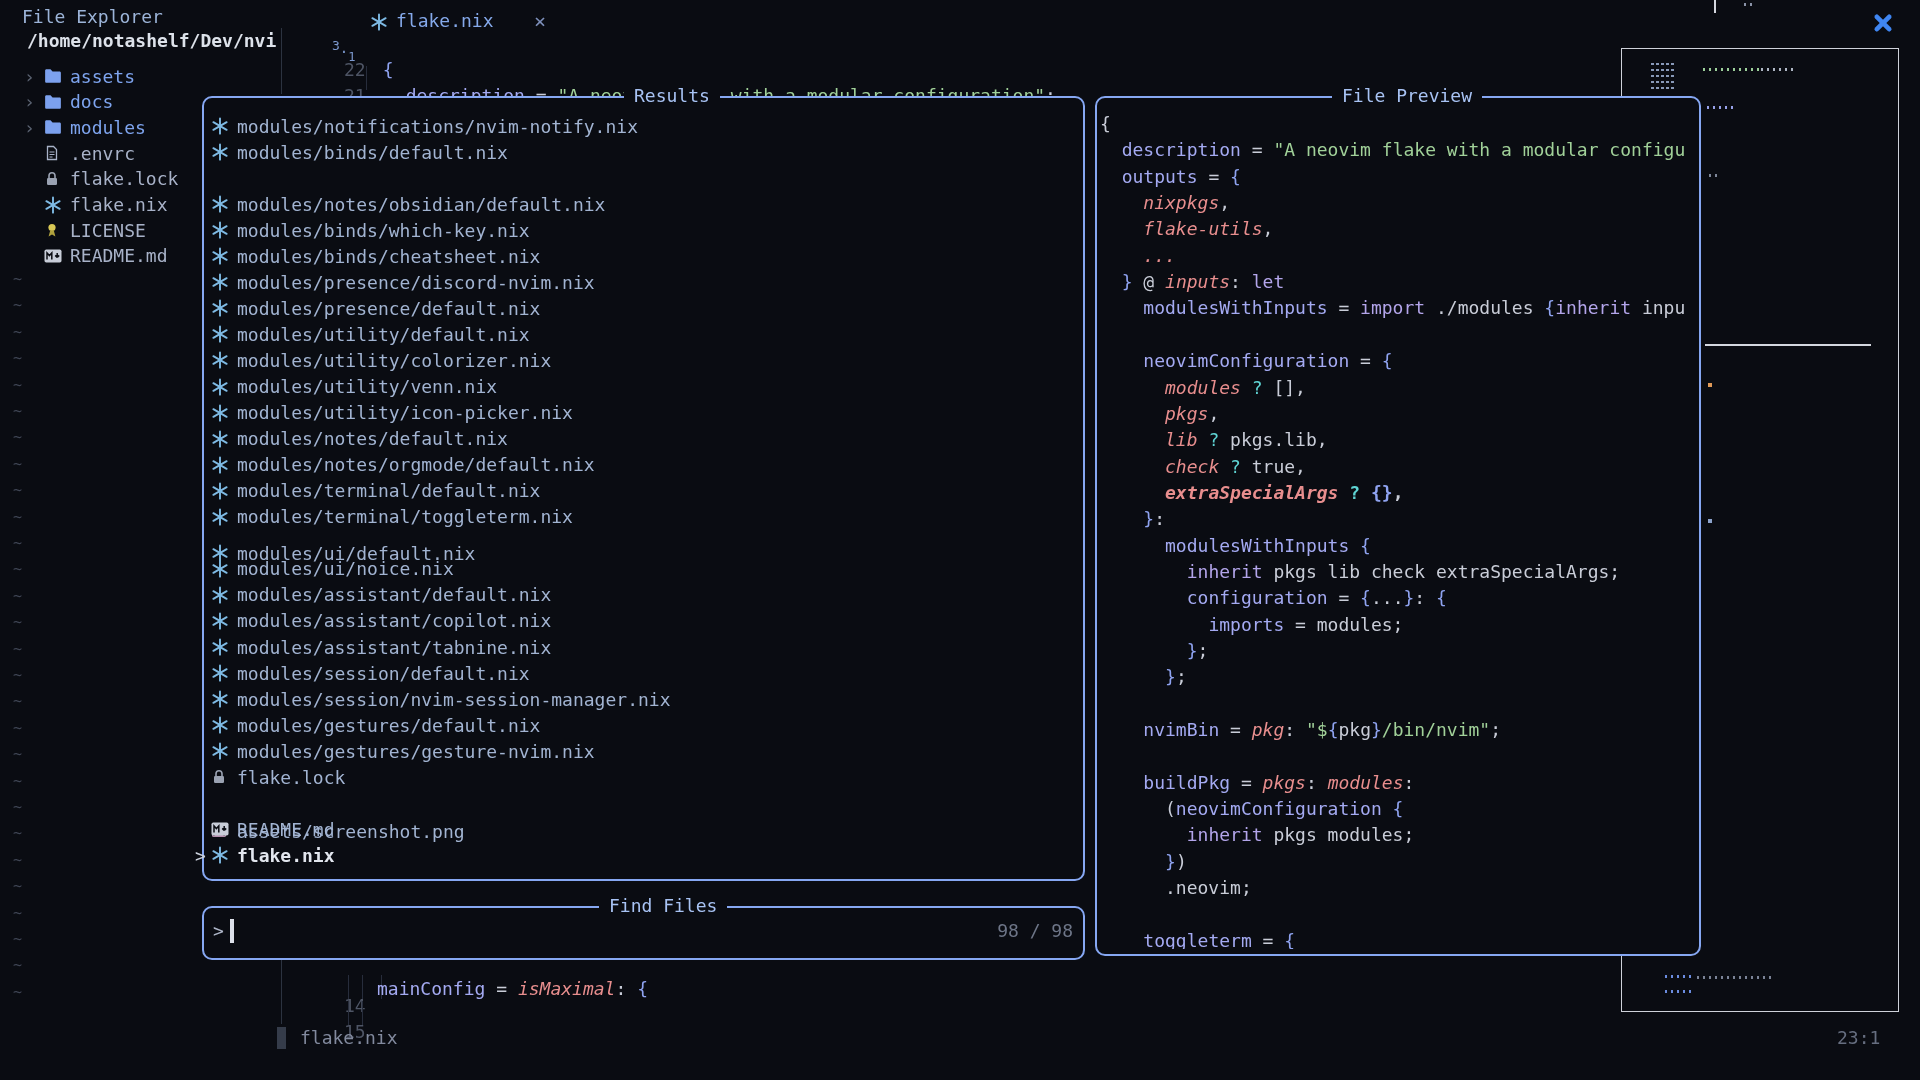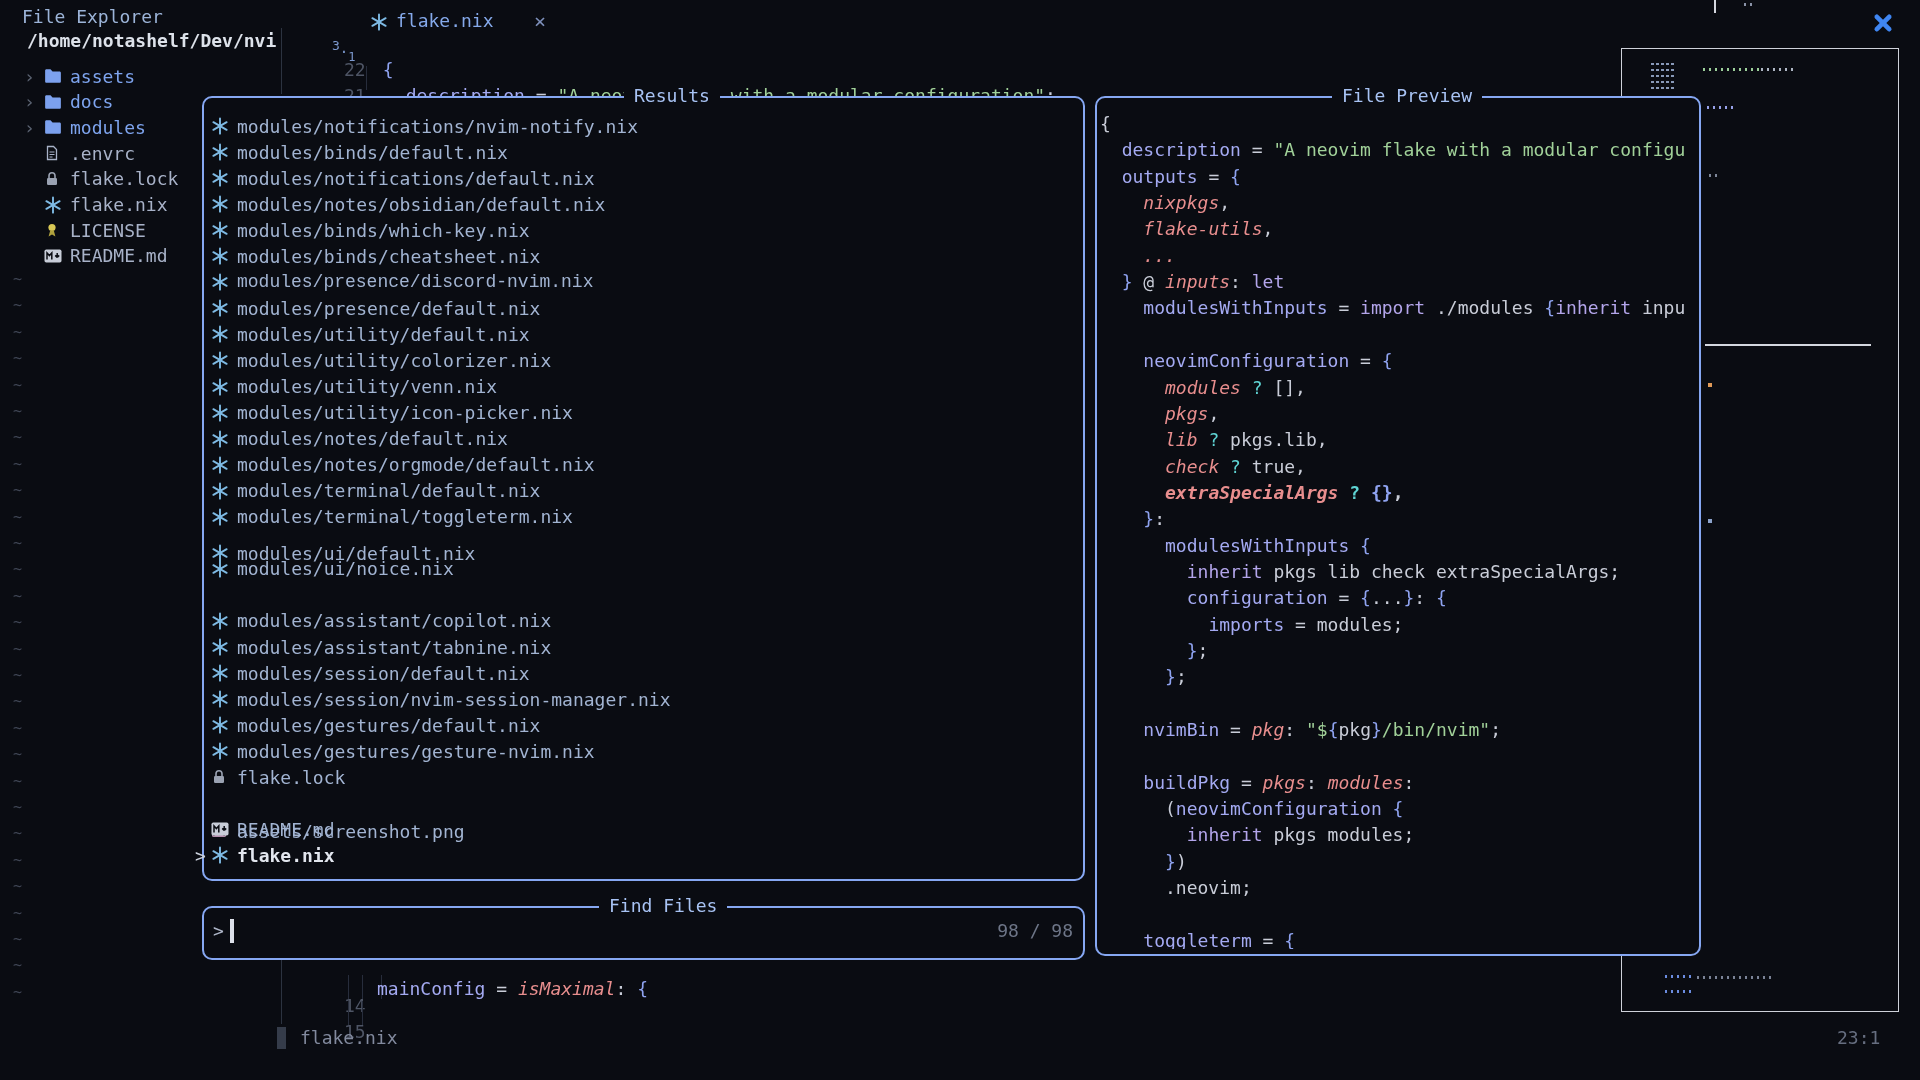--- a/index.html
+++ b/index.html
@@ -255,33 +255,20 @@
           <svg width="18" height="18" viewBox="0 0 16 16">
             <g stroke="#7ebae4" stroke-width="1.7" stroke-linecap="round">
               <path d="M8 1.2v13.6"></path>
               <path d="M2.1 4.6l11.8 6.8"></path>
               <path d="M2.1 11.4l11.8-6.8"></path>
             </g>
           </svg>
         </span>
         <span class="rlab">modules/binds/default.nix</span>
       </div>
-      <div class="rrow" style="top: 52.1px; left: -9px;">
-        <span class="rcaret"></span>
-        <span class="fic">
-          <svg width="18" height="18" viewBox="0 0 16 16">
-            <g stroke="#7ebae4" stroke-width="1.7" stroke-linecap="round">
-              <path d="M8 1.2v13.6"></path>
-              <path d="M2.1 4.6l11.8 6.8"></path>
-              <path d="M2.1 11.4l11.8-6.8"></path>
-            </g>
-          </svg>
-        </span>
-        <span class="rlab">modules/notifications/default.nix</span>
-      </div>
       <div class="rrow" style="top: 78.15px; left: -9px;">
         <span class="rcaret"></span>
         <span class="fic">
           <svg width="18" height="18" viewBox="0 0 16 16">
             <g stroke="#7ebae4" stroke-width="1.7" stroke-linecap="round">
               <path d="M8 1.2v13.6"></path>
               <path d="M2.1 4.6l11.8 6.8"></path>
               <path d="M2.1 11.4l11.8-6.8"></path>
             </g>
           </svg>
@@ -307,21 +294,21 @@
           <svg width="18" height="18" viewBox="0 0 16 16">
             <g stroke="#7ebae4" stroke-width="1.7" stroke-linecap="round">
               <path d="M8 1.2v13.6"></path>
               <path d="M2.1 4.6l11.8 6.8"></path>
               <path d="M2.1 11.4l11.8-6.8"></path>
             </g>
           </svg>
         </span>
         <span class="rlab">modules/binds/cheatsheet.nix</span>
       </div>
-      <div class="rrow" style="top: 156.3px; left: -9px; font-family: Liberation Mono, monospace;">
+      <div class="rrow" style="top: 156.3px; left: -9px;">
         <span class="rcaret"></span>
         <span class="fic">
           <svg width="18" height="18" viewBox="0 0 16 16">
             <g stroke="#7ebae4" stroke-width="1.7" stroke-linecap="round">
               <path d="M8 1.2v13.6"></path>
               <path d="M2.1 4.6l11.8 6.8"></path>
               <path d="M2.1 11.4l11.8-6.8"></path>
             </g>
           </svg>
         </span>
@@ -462,20 +449,33 @@
         <span class="fic">
           <svg width="18" height="18" viewBox="0 0 16 16">
             <g stroke="#7ebae4" stroke-width="1.7" stroke-linecap="round">
               <path d="M8 1.2v13.6"></path>
               <path d="M2.1 4.6l11.8 6.8"></path>
               <path d="M2.1 11.4l11.8-6.8"></path>
             </g>
           </svg>
         </span>
         <span class="rlab">modules/ui/noice.nix</span>
+      </div>
+      <div class="rrow" style="top: 468.9px; left: -9px;">
+        <span class="rcaret"></span>
+        <span class="fic">
+          <svg width="18" height="18" viewBox="0 0 16 16">
+            <g stroke="#7ebae4" stroke-width="1.7" stroke-linecap="round">
+              <path d="M8 1.2v13.6"></path>
+              <path d="M2.1 4.6l11.8 6.8"></path>
+              <path d="M2.1 11.4l11.8-6.8"></path>
+            </g>
+          </svg>
+        </span>
+        <span class="rlab">modules/assistant/default.nix</span>
       </div>
       <div class="rrow" style="top: 494.95px; left: -9px;">
         <span class="rcaret"></span>
         <span class="fic">
           <svg width="18" height="18" viewBox="0 0 16 16">
             <g stroke="#7ebae4" stroke-width="1.7" stroke-linecap="round">
               <path d="M8 1.2v13.6"></path>
               <path d="M2.1 4.6l11.8 6.8"></path>
               <path d="M2.1 11.4l11.8-6.8"></path>
             </g>

